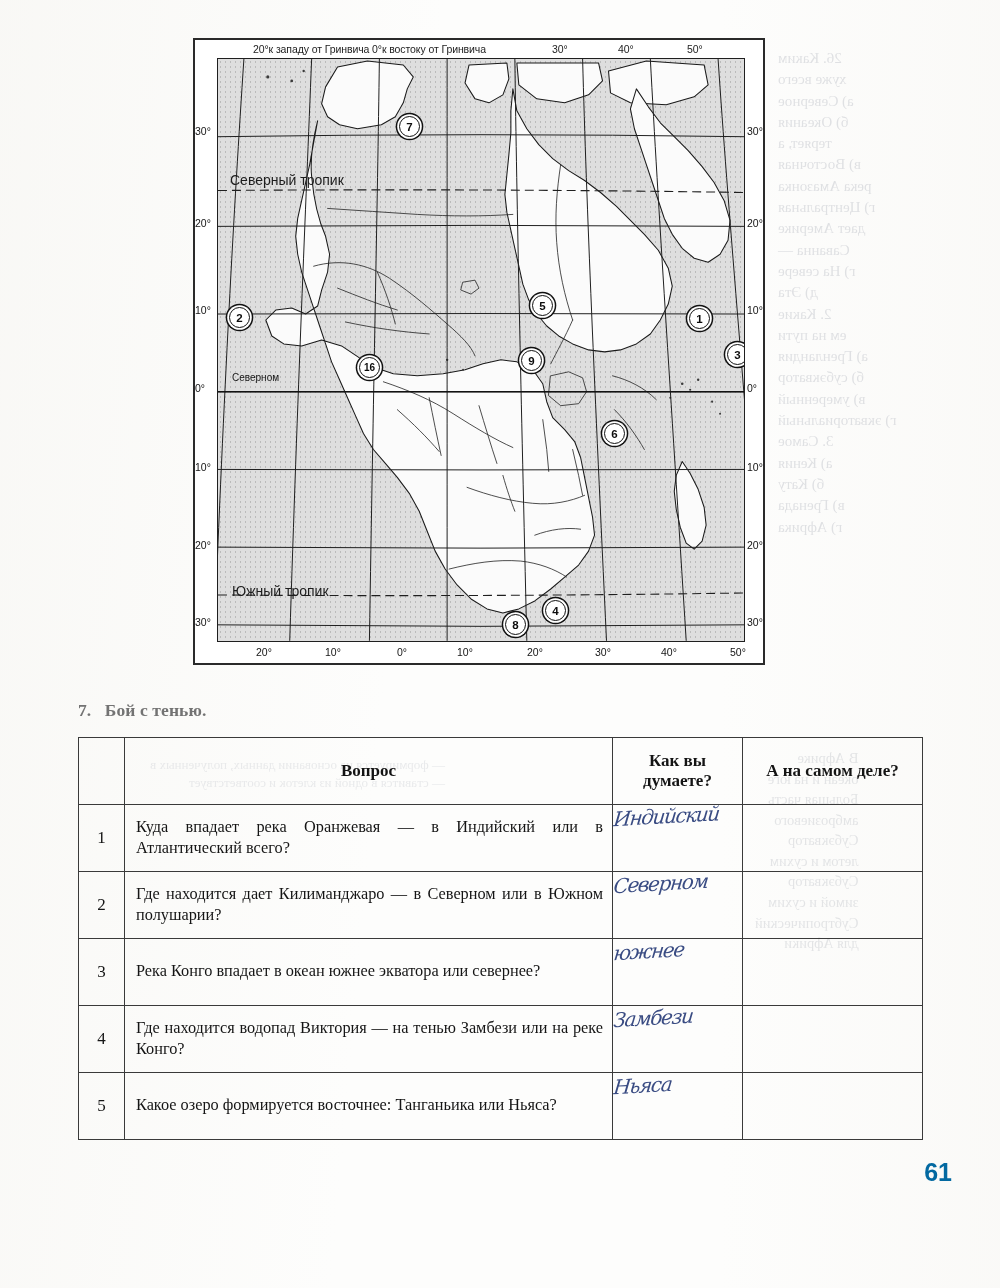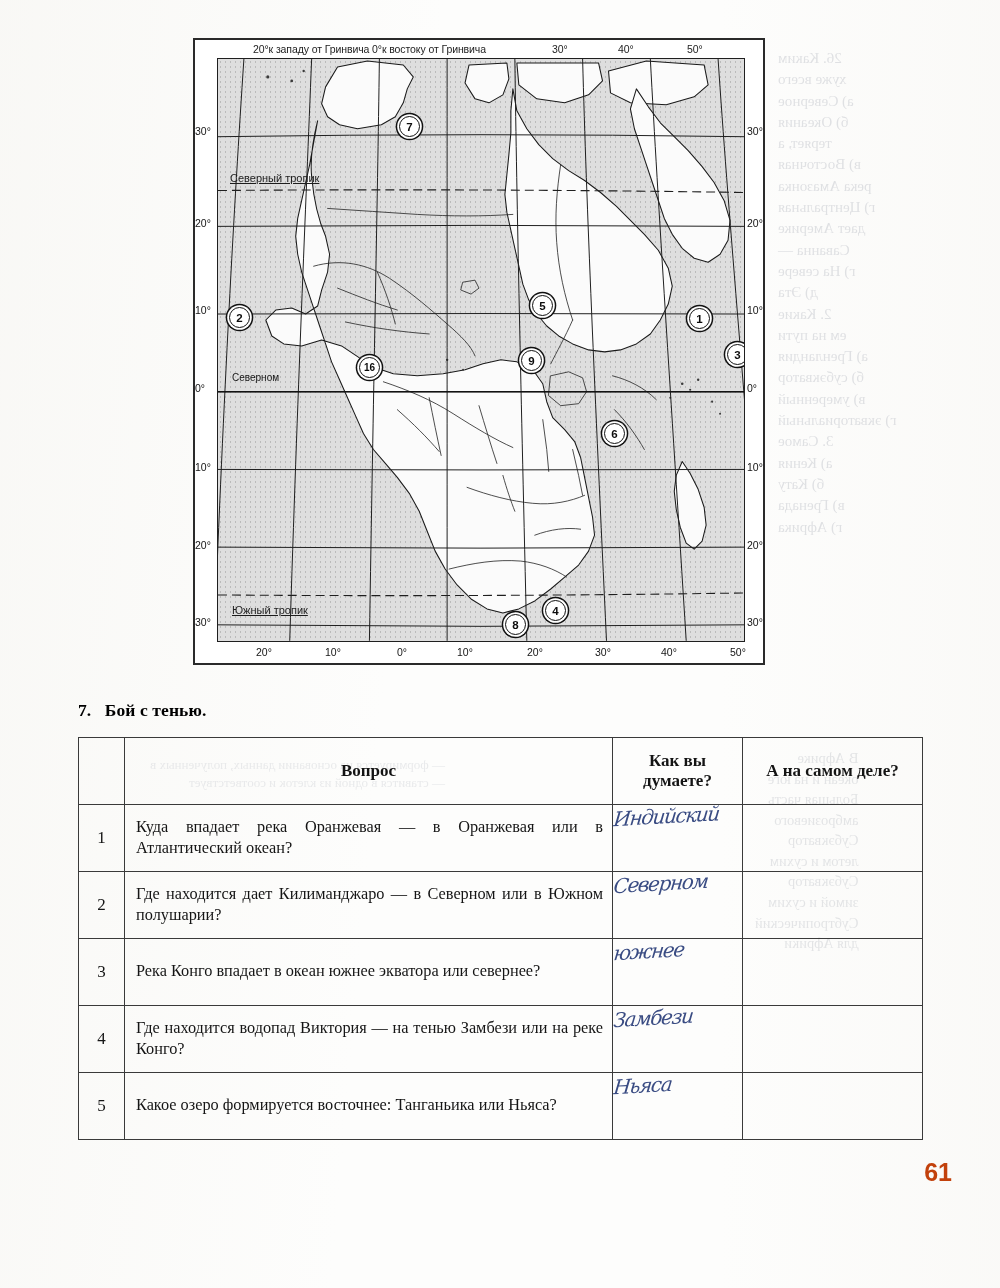--- a/index.html
+++ b/index.html
@@ -83,25 +83,24 @@
     z-index: 2;
   }
   .grid-svg {
     position: absolute;
     inset: 0;
     z-index: 4;
   }
   .tropic-label {
     position: absolute;
     font-family: "Liberation Sans", sans-serif;
-    font-size: 11px;
+    font-size: 14px;
     color: #1d1d1d;
     z-index: 6;
     white-space: nowrap;
-    text-decoration: underline;
   }
   .equator-label {
     position: absolute;
     font-family: "Liberation Sans", sans-serif;
     font-size: 10px;
     color: #141414;
     z-index: 6;
     white-space: nowrap;
   }
   .lat-label {
@@ -140,21 +139,21 @@
   }
 
   
   #section-heading {
     position: absolute;
     left: 78px;
     top: 700px;
     font-family: "Liberation Serif", serif;
     font-size: 17.5px;
     font-weight: bold;
-    color: #000000;
+    color: #737373;
     z-index: 5;
     letter-spacing: 0.1px;
   }
   #section-heading .num { margin-right: 9px; }
 
   
   #qa-table {
     position: absolute;
     left: 78px;
     top: 737px;
@@ -219,21 +218,21 @@
   }
 
   
   #page-number {
     position: absolute;
     right: 48px;
     top: 1158px;
     font-family: "Liberation Sans", sans-serif;
     font-size: 25px;
     font-weight: bold;
-    color: #c2410c;
+    color: #0369a1;
     z-index: 5;
   }
 
   
   .ghost-col {
     position: absolute;
     z-index: 1;
     pointer-events: none;
     font-family: "Liberation Serif", serif;
     color: #b9bcc4;
@@ -457,21 +456,21 @@
       <g stroke="#1f1f1f" stroke-width="1.1" fill="none" stroke-dasharray="9 5">
         <path d="M0,132 Q264,130 528,134"></path>
         <path d="M0,538 Q264,540 528,536"></path>
       </g>
 
       <path d="M0,334 Q264,334 528,334" stroke="#121212" stroke-width="1.5" fill="none"></path>
     </svg>
 
     <div class="tropic-label" style="left:12px; top:113px;">Северный тропик</div>
     <div class="equator-label" style="left:14px; top:313px;">Северном</div>
-    <div class="tropic-label" style="left:14px; top:545px;text-align:right;">Южный тропик</div>
+    <div class="tropic-label" style="left:14px; top:524px;text-align:right;">Южный тропик</div>
 
     <div id="marker-layer">
         <div class="marker" style="left: 181px; top: 57px;">7</div>
         <div class="marker" style="left: 11px; top: 248px;">2</div>
         <div class="marker" style="left: 314px; top: 236px;">5</div>
         <div class="marker" style="left: 471px; top: 249px;">1</div>
         <div class="marker" style="left: 509px; top: 285px;">3</div>
         <div class="marker" style="left: 303px; top: 291px;">9</div>
         <div class="marker" style="left: 141px; top: 298px; font-size: 10px;">16</div>
         <div class="marker" style="left: 386px; top: 364px;">6</div>
@@ -526,21 +525,21 @@
     <tr>
       <th></th>
       <th>Вопрос</th>
       <th>Как вы думаете?</th>
       <th>А на самом деле?</th>
     </tr>
   </thead>
   <tbody id="qa-body">
       <tr class="q-row">
         <td class="cell-idx">1</td>
-        <td class="cell-q">Куда впадает река Оранжевая — в Оранжевая или в Атлантический океан?</td>
+        <td class="cell-q">Куда впадает река Оранжевая — в Индийский или в Атлантический всего?</td>
         <td class="cell-ans">
           <span class="handwriting">Индийский</span>
         </td>
         <td class="cell-ans"></td>
       </tr>
       <tr class="q-row">
         <td class="cell-idx">2</td>
         <td class="cell-q">Где находится дает Килиманджаро — в Северном или в Южном полушарии?</td>
         <td class="cell-ans">
           <span class="handwriting">Северном</span>

